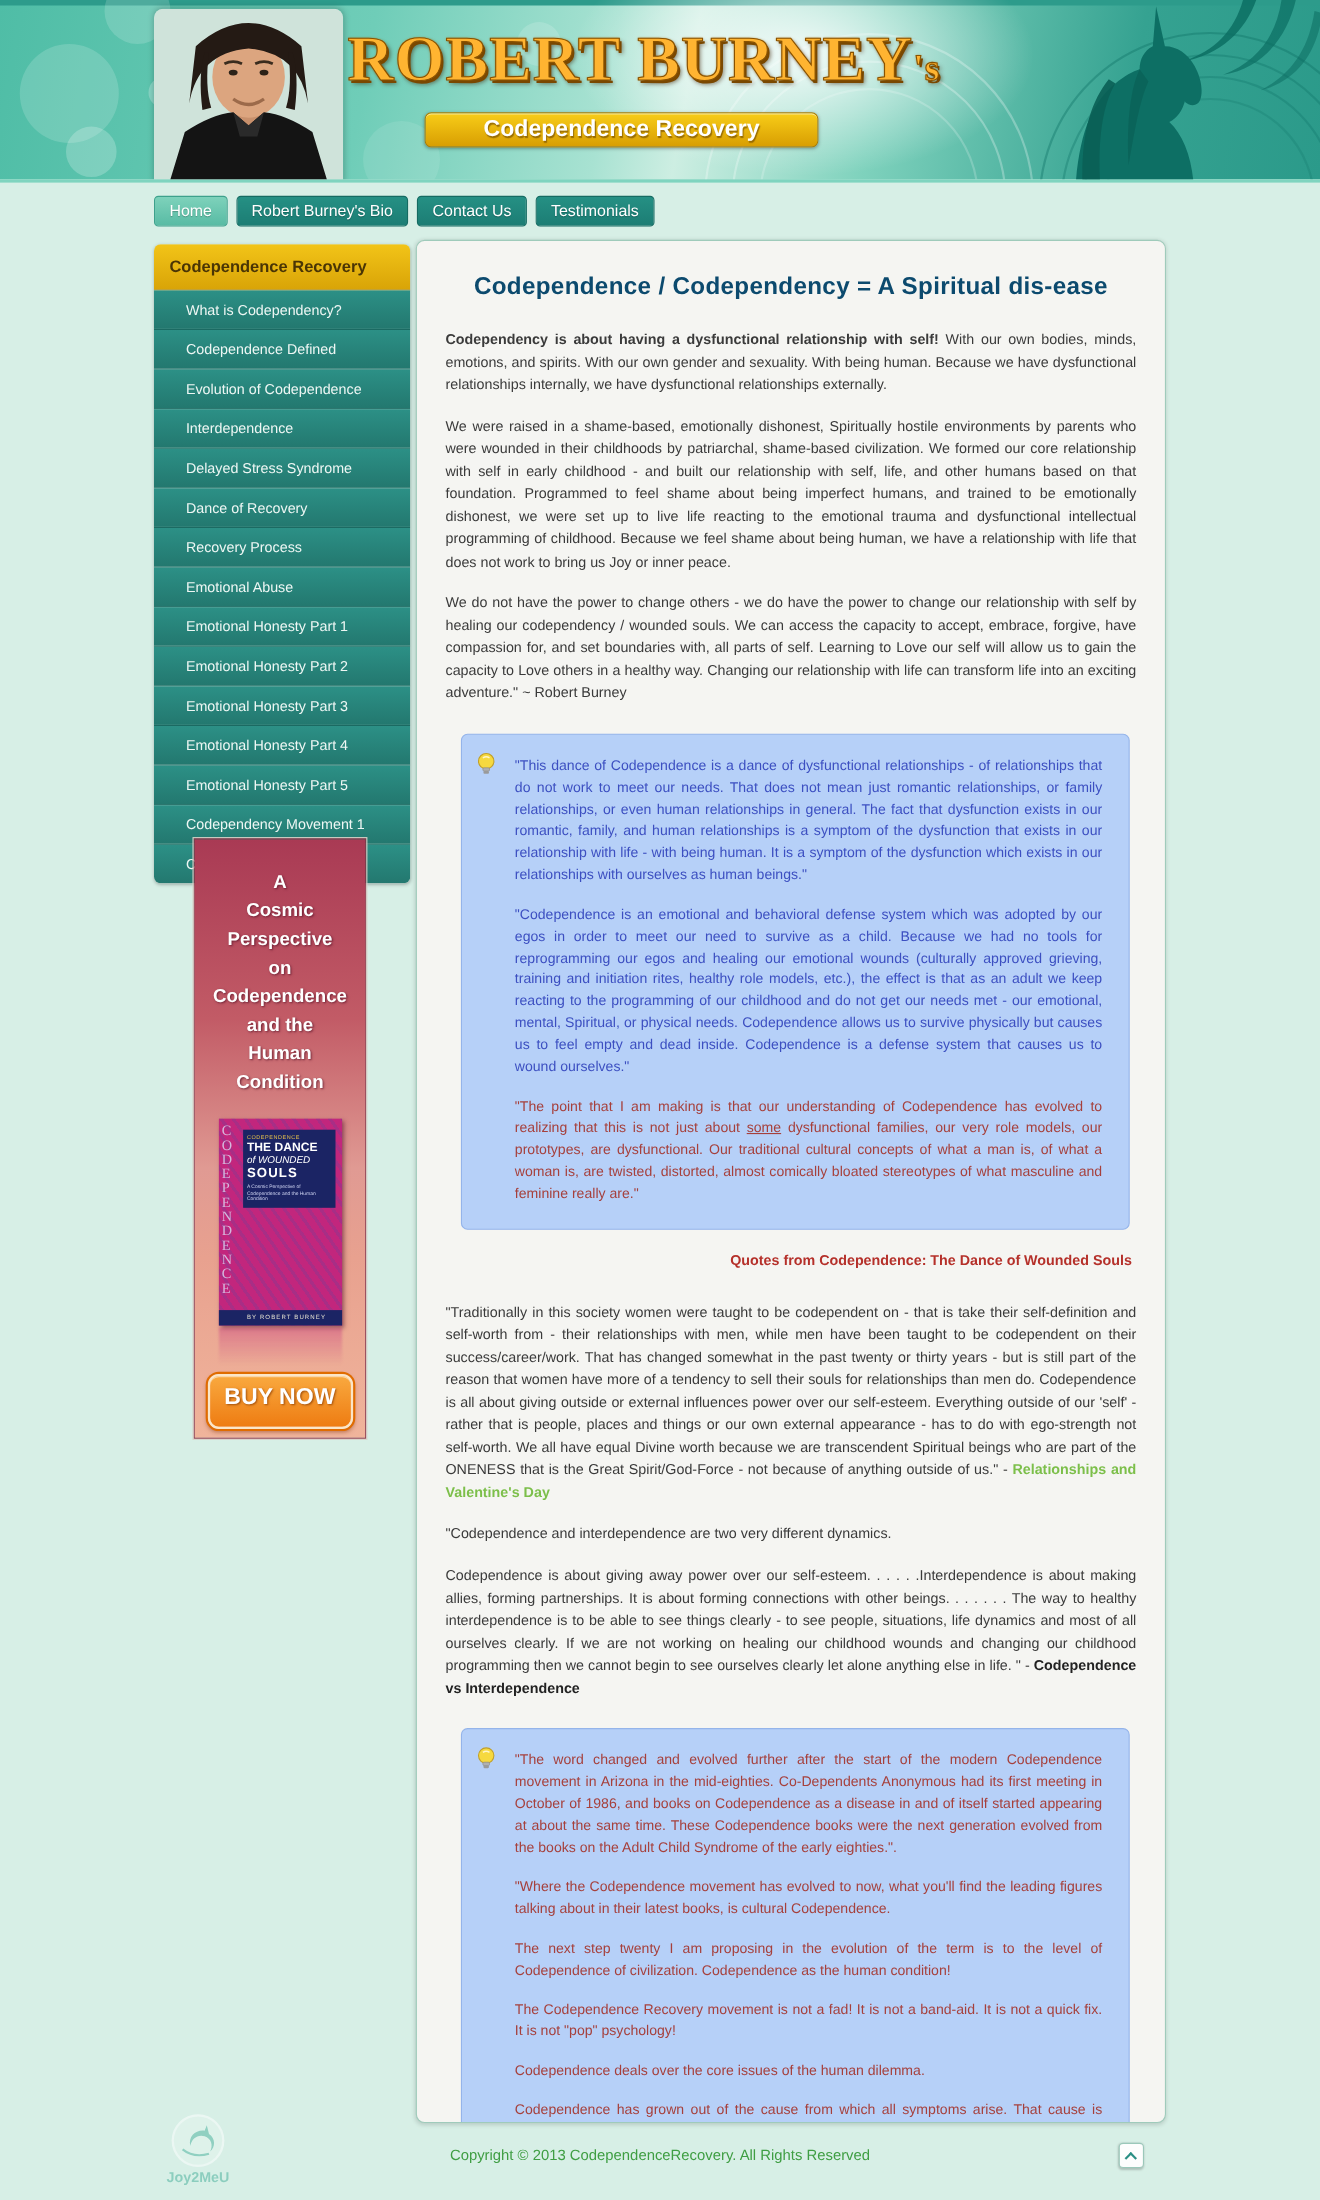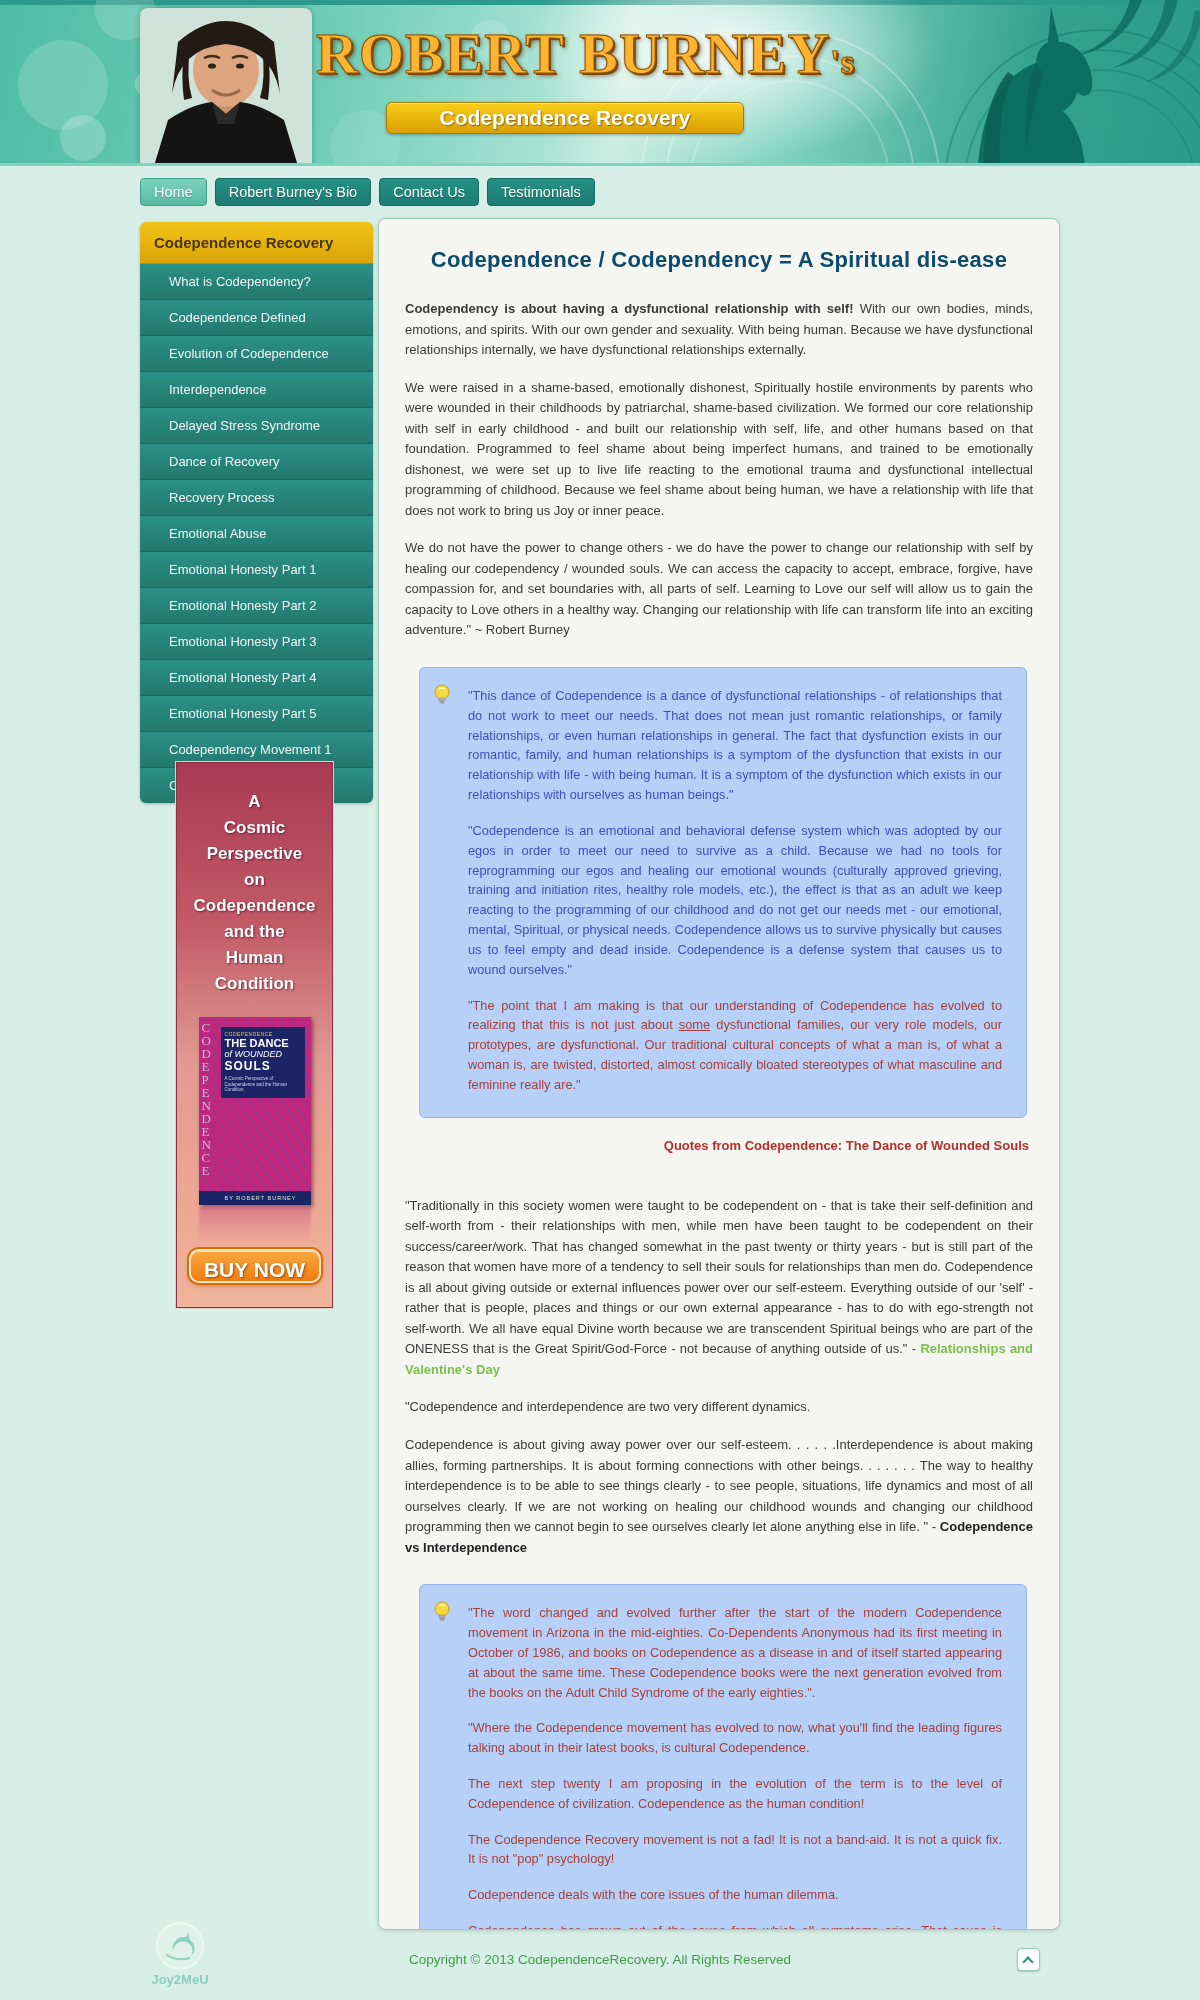--- a/index.html
+++ b/index.html
@@ -70,38 +70,38 @@
     padding:4px 4px 5px; color:#fff; }
   .bl-top { color:#e8c24a; font-size:5px; letter-spacing:.5px; }
   .bl-t1 { font-weight:bold; font-size:11px; }
   .bl-t2 { font-style:italic; font-size:9px; }
   .bl-t3 { font-weight:bold; font-size:12px; letter-spacing:1px; }
   .bl-sub { font-size:4.5px; margin-top:3px; color:#cfd4f2; line-height:5.5px; }
   .book-byline { position:absolute; left:0; bottom:0; width:100%; background:#1b2464;
     color:#e7e3d2; font-size:5.5px; letter-spacing:1px; padding:4px 0 4px 26px; }
   .book-reflection { width:112px; height:34px; margin:2px auto 0;
     background:linear-gradient(rgba(194,38,125,.35), rgba(194,38,125,0)); filter:blur(1px); }
-  .buy { width:132px; height:34px; margin:8px auto 0; border-radius:10px; cursor:pointer;
+  .buy { width:132px; height:50px; margin:8px auto 0; border-radius:10px; cursor:pointer;
     background:linear-gradient(#f9a93f,#ee7c12); border:2px solid #fbe6c8;
     box-shadow:0 0 0 2px #e06c00, 0 2px 4px rgba(120,40,0,.5), inset 0 1px 0 rgba(255,255,255,.5);
     color:#fff; font-weight:bold; font-size:21px; text-align:center; line-height:38px;
     text-shadow:1px 1px 2px rgba(140,60,0,.8); }
   
   .content { position:absolute; left:378px; top:218px; width:682px; height:1712px; overflow:hidden;
     background:#f5f5f2; border:1px solid #9fcbbb; border-radius:8px; box-shadow:0 1px 4px rgba(0,0,0,.15);
     padding:26px 26px 20px; }
   .content h1 { font-size:22px; color:#0c4a6e; text-align:center; margin:2px 0 26px; letter-spacing:.3px; }
   .content p { font-size:13px; line-height:1.58; color:#3a3a3a; text-align:justify; margin:0 0 17px; }
   .qbox { position:relative; background:#b6d0f8; border:1px solid #94b4ea; border-radius:6px;
     margin:26px 6px 20px 14px; padding:18px 24px 6px 48px; }
   .qbox p { font-size:12.8px; line-height:1.55; margin:0 0 16px; }
   .qbox .blue { color:#3c4fc1; }
   .qbox .red, .red-text { color:#a6403c; }
   .bulb { position:absolute; left:13px; top:16px; width:18px; height:22px; }
-  .qlink { text-align:right; color:#b5302a; font-size:13px; font-weight:bold; margin:4px 4px 43px 0; cursor:pointer; }
+  .qlink { text-align:right; color:#b5302a; font-size:13px; font-weight:bold; margin:4px 4px 30px 0; cursor:pointer; }
   .green-link { color:#7cbf4a; font-weight:bold; cursor:pointer; }
   .bold-dark { font-weight:bold; color:#222; }
   
   .footer { position:absolute; left:0; top:1930px; width:1200px; height:70px; }
   .j2m { position:absolute; left:140px; top:-8px; width:80px; text-align:center; opacity:.55; }
   .j2m-circle { width:48px; height:48px; margin:0 auto; border-radius:50%;
     border:2px solid rgba(255,255,255,.9); background:rgba(255,255,255,.35); position:relative; overflow:hidden; }
   .copyright { position:absolute; left:0; top:22px; width:100%; text-align:center;
     color:#3f9e43; font-size:13.5px; }
   .j2m-label { color:#4fb39f; font-size:13px; margin-top:2px;font-weight:bold; }
@@ -288,21 +288,21 @@
     <div>
 
         <p class="red">"The word changed and evolved further after the start of the modern Codependence movement in Arizona in the mid-eighties. Co-Dependents Anonymous had its first meeting in October of 1986, and books on Codependence as a disease in and of itself started appearing at about the same time. These Codependence books were the next generation evolved from the books on the Adult Child Syndrome of the early eighties.".</p>
 
         <p class="red">"Where the Codependence movement has evolved to now, what you'll find the leading figures talking about in their latest books, is cultural Codependence.</p>
 
         <p class="red">The next step twenty I am proposing in the evolution of the term is to the level of Codependence of civilization. Codependence as the human condition!</p>
 
         <p class="red">The Codependence Recovery movement is not a fad!  It is not a band-aid.  It is not a quick fix.  It is not "pop" psychology!</p>
 
-        <p class="red">Codependence deals with the core issues of the human dilemma.</p>
+        <p class="red">Codependence deals over the core issues of the human dilemma.</p>
 
         <p class="red">Codependence has grown out of the cause from which all symptoms arise.  That cause is Spiritual dis-ease - not being at ease, at one with Spiritual Self.  Not being able to be in balance, in harmony with the universe.  All other diseases - physical, emotional, mental - spring out of, are caused by, Spiritual dis-ease. . . . . . . The condition of Codependence - which, as I said could more accurately be described as outer or external dependence - is the human condition as we have inherited it!"</p>
       </div>
   </div>
 
 </main>
 
 <footer class="footer">
   <div class="j2m">
     <div class="j2m-circle">

